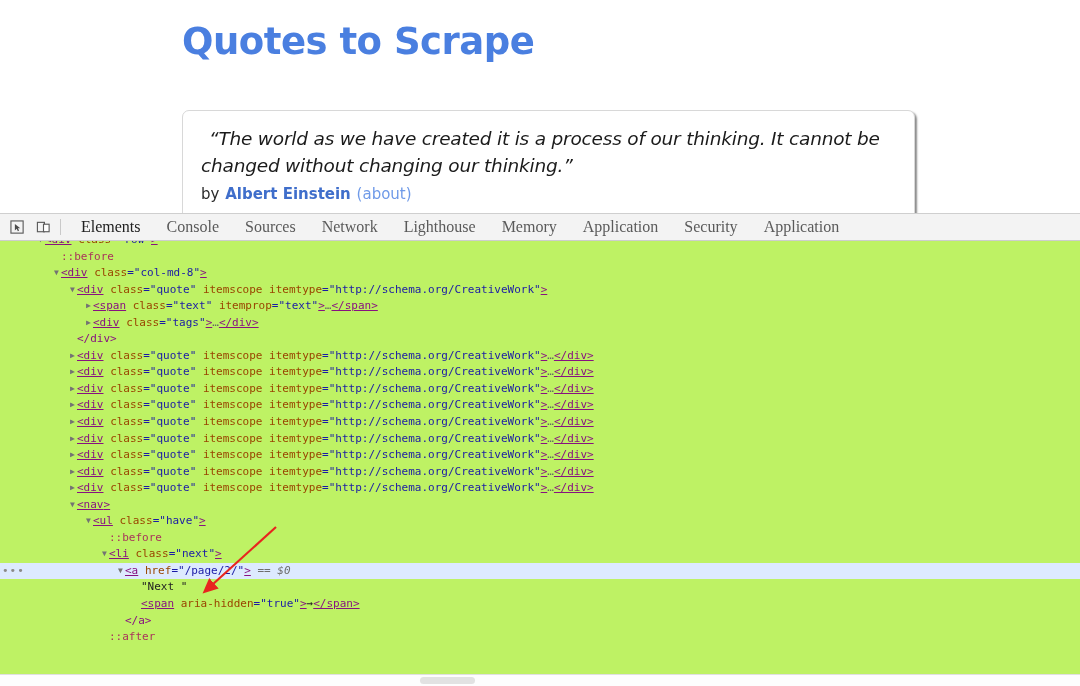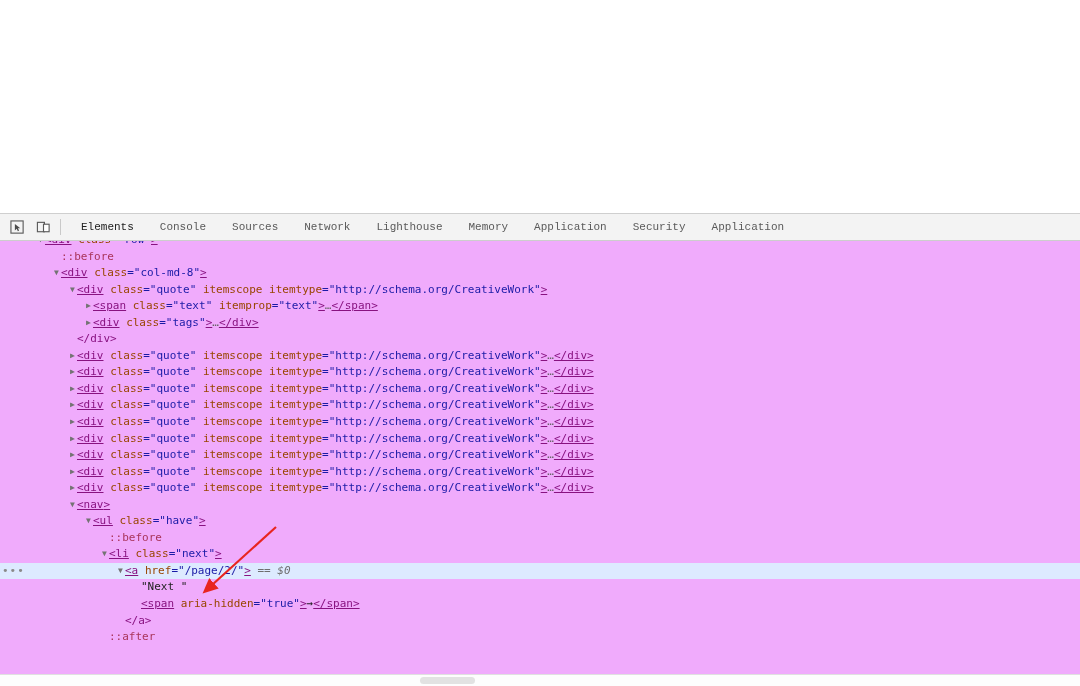--- a/index.html
+++ b/index.html
@@ -101,36 +101,36 @@
   .dt-icon-btn svg { display:block; }
 
   .dt-sep {
     width: 1px; height: 16px;
     background: #c9c9c9;
     margin: 0 7px 0 4px;
   }
 
   .dt-tabs { display: flex; align-items: center; height: 100%; }
   .dt-tab {
-    font-family: Liberation Mono, monospace;
-    font-size: 11px;
+    font-family: Liberation Serif, serif;
+    font-size: 16px;
     color: #5a5a5a;
     padding: 0 13px;
     height: 100%;
     display: flex; align-items: center;
     white-space: nowrap;
     cursor: pointer;
   }
   .dt-tab.active { color: #202020; }
 
   
   .dom-tree {
     position: relative;
     height: 444px;
-    background: #f0abfc;
+    background: #bef264;
     font-family: "DejaVu Sans Mono", monospace;
     font-size: 11px;
     line-height: 16.55px;
     overflow: hidden;
     padding-top: 0px;
   }
 
   .dom-row {
     position: relative;
     height: 16.55px;
@@ -200,20 +200,28 @@
     width: 55px; height: 7px;
     background: #e2e2e2;
     border-radius: 4px;
   }
 </style>
 </head>
 <body>
 
 <div id="root">
 
+  <div class="page-area">
+    <div class="site-title">Quotes to Scrape</div>
+
+    <div class="quote-card">
+      <div class="quote-text">“The world as we have created it is a process of our thinking. It cannot be changed without changing our thinking.”</div>
+      <div class="quote-by"><span>by</span> <span class="quote-author">Albert Einstein</span> <a href="#" class="quote-about">(about)</a></div>
+    </div>
+  </div>
 
   <div class="devtools">
 
     <div class="dt-toolbar">
       <div class="dt-icon-btn">
         <svg width="15" height="15" viewBox="0 0 16 16">
           <rect x="1" y="1" width="13" height="13" fill="none" stroke="#5a5a5a" stroke-width="1.2"></rect>
           <path d="M5.2 4.2 L5.2 11.2 L7.1 9.3 L8.4 11.9 L9.7 11.3 L8.4 8.8 L11 8.7 Z" fill="#4a4a4a"></path>
         </svg>
       </div>

